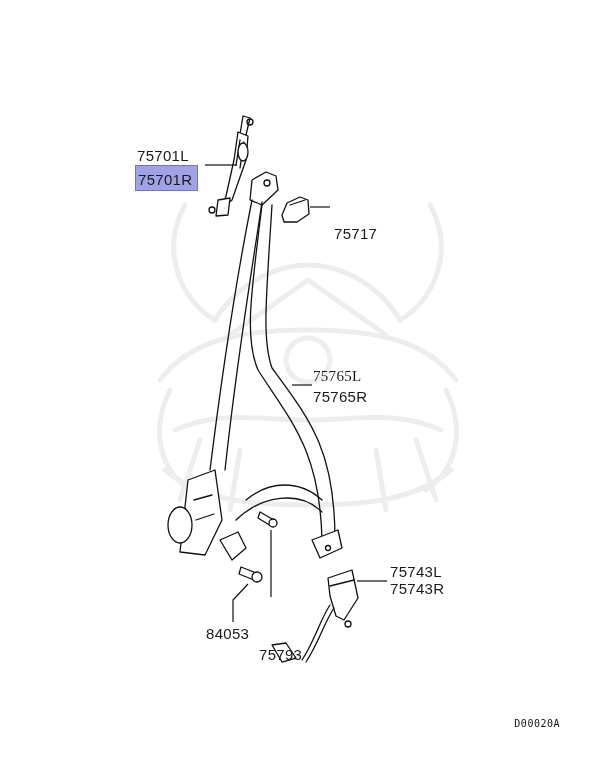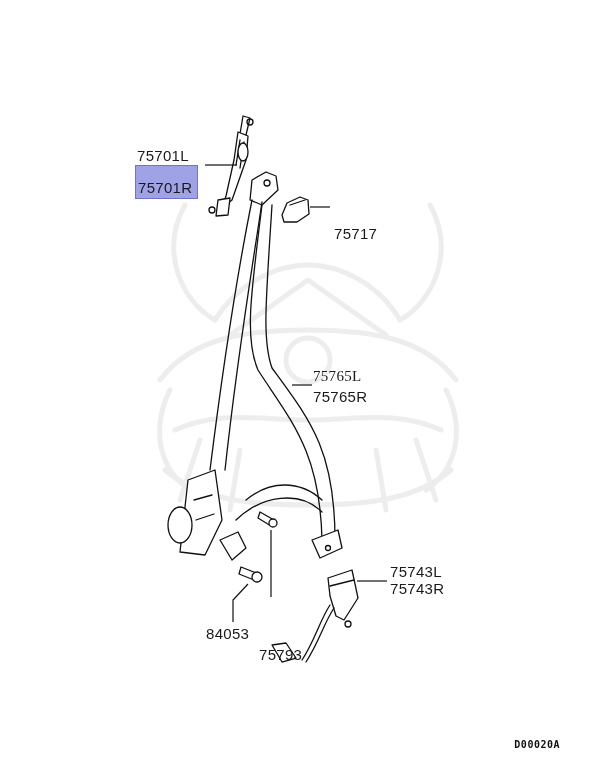--- a/index.html
+++ b/index.html
@@ -1,20 +1,20 @@
 <!DOCTYPE html>
 <html><head>
 <meta charset="utf-8">
 <style>
   html, body { margin:0; padding:0; background:#ffffff; }
   body { width:609px; height:768px; position:relative; overflow:hidden; font-family:"Liberation Sans", sans-serif; }
   #diagram { position:absolute; left:0; top:0; width:609px; height:768px; }
   .callout { position:absolute; font-family:"Liberation Sans", sans-serif; font-size:15px; color:#1a1a1a; letter-spacing:0.3px; line-height:20px; white-space:nowrap; cursor:pointer; }
-  .callout.hl { background:#9fa3e6; border:1px solid #6f74c9; padding:12px 5px 0 2px; }
-  .diagram-code { position:absolute; right:49px; top:739px; font-family:"DejaVu Sans Mono", monospace; font-size:10px; font-weight:bold; color:#111; letter-spacing:0.5px; }
+  .callout.hl { background:#9fa3e6; border:1px solid #6f74c9; padding:4px 5px 0 2px; }
+  .diagram-code { position:absolute; right:49px; top:718px; font-family:"DejaVu Sans Mono", monospace; font-size:10px; font-weight:normal; color:#111; letter-spacing:0.5px; }
   svg .ln { fill:none; stroke:#111; stroke-width:1.3; stroke-linecap:round; stroke-linejoin:round; }
   svg .fl { fill:#fff; stroke:#111; stroke-width:1.3; stroke-linejoin:round; }
   svg .wm { fill:none; stroke:#ededed; stroke-width:5; stroke-linecap:round; stroke-linejoin:round; }
   svg .ld { fill:none; stroke:#111; stroke-width:1.2; }
 </style>
 </head>
 <body>
 
 <svg id="diagram" viewBox="0 0 609 768" xmlns="http://www.w3.org/2000/svg">
 

